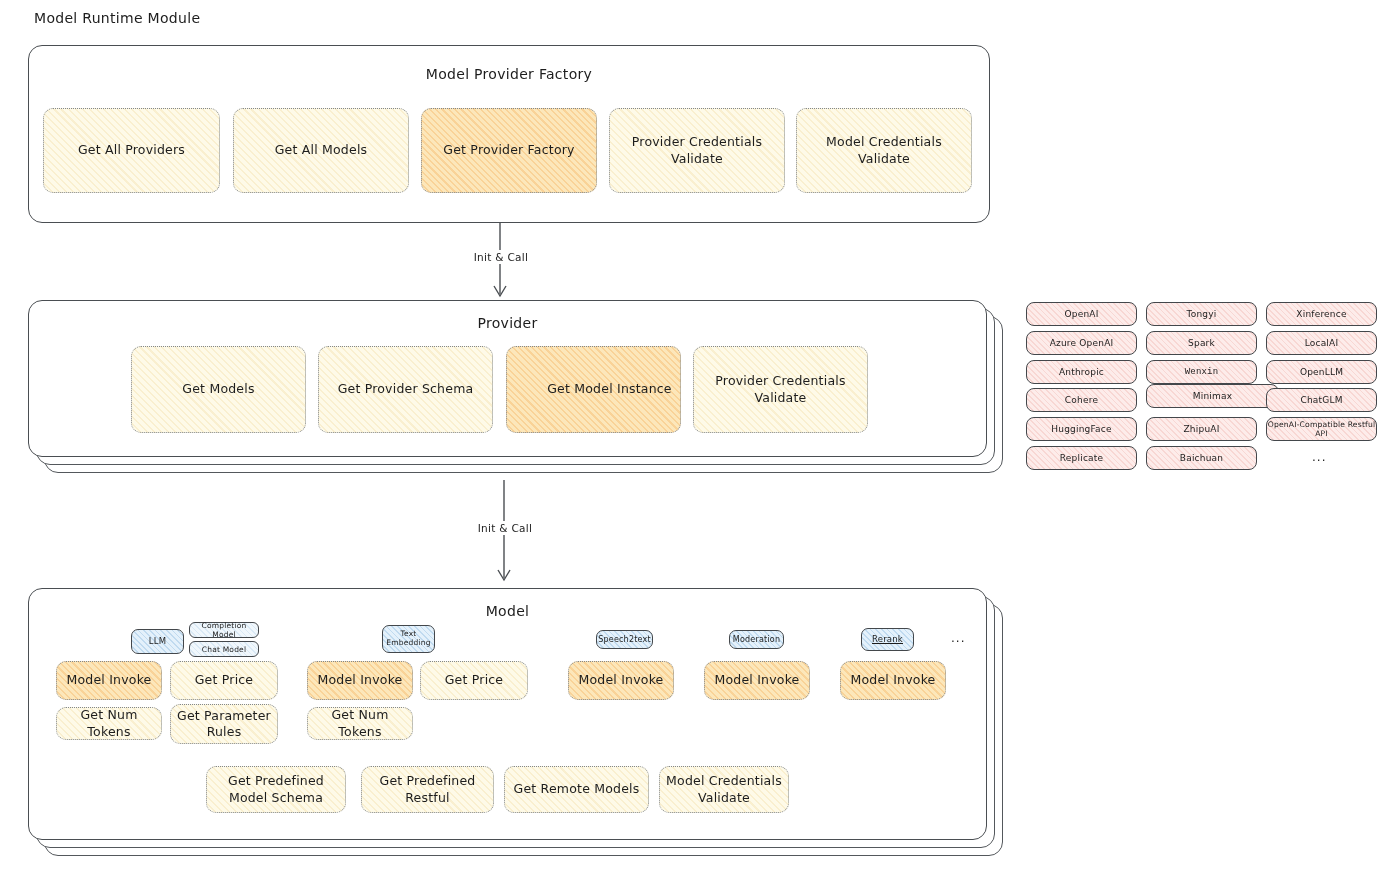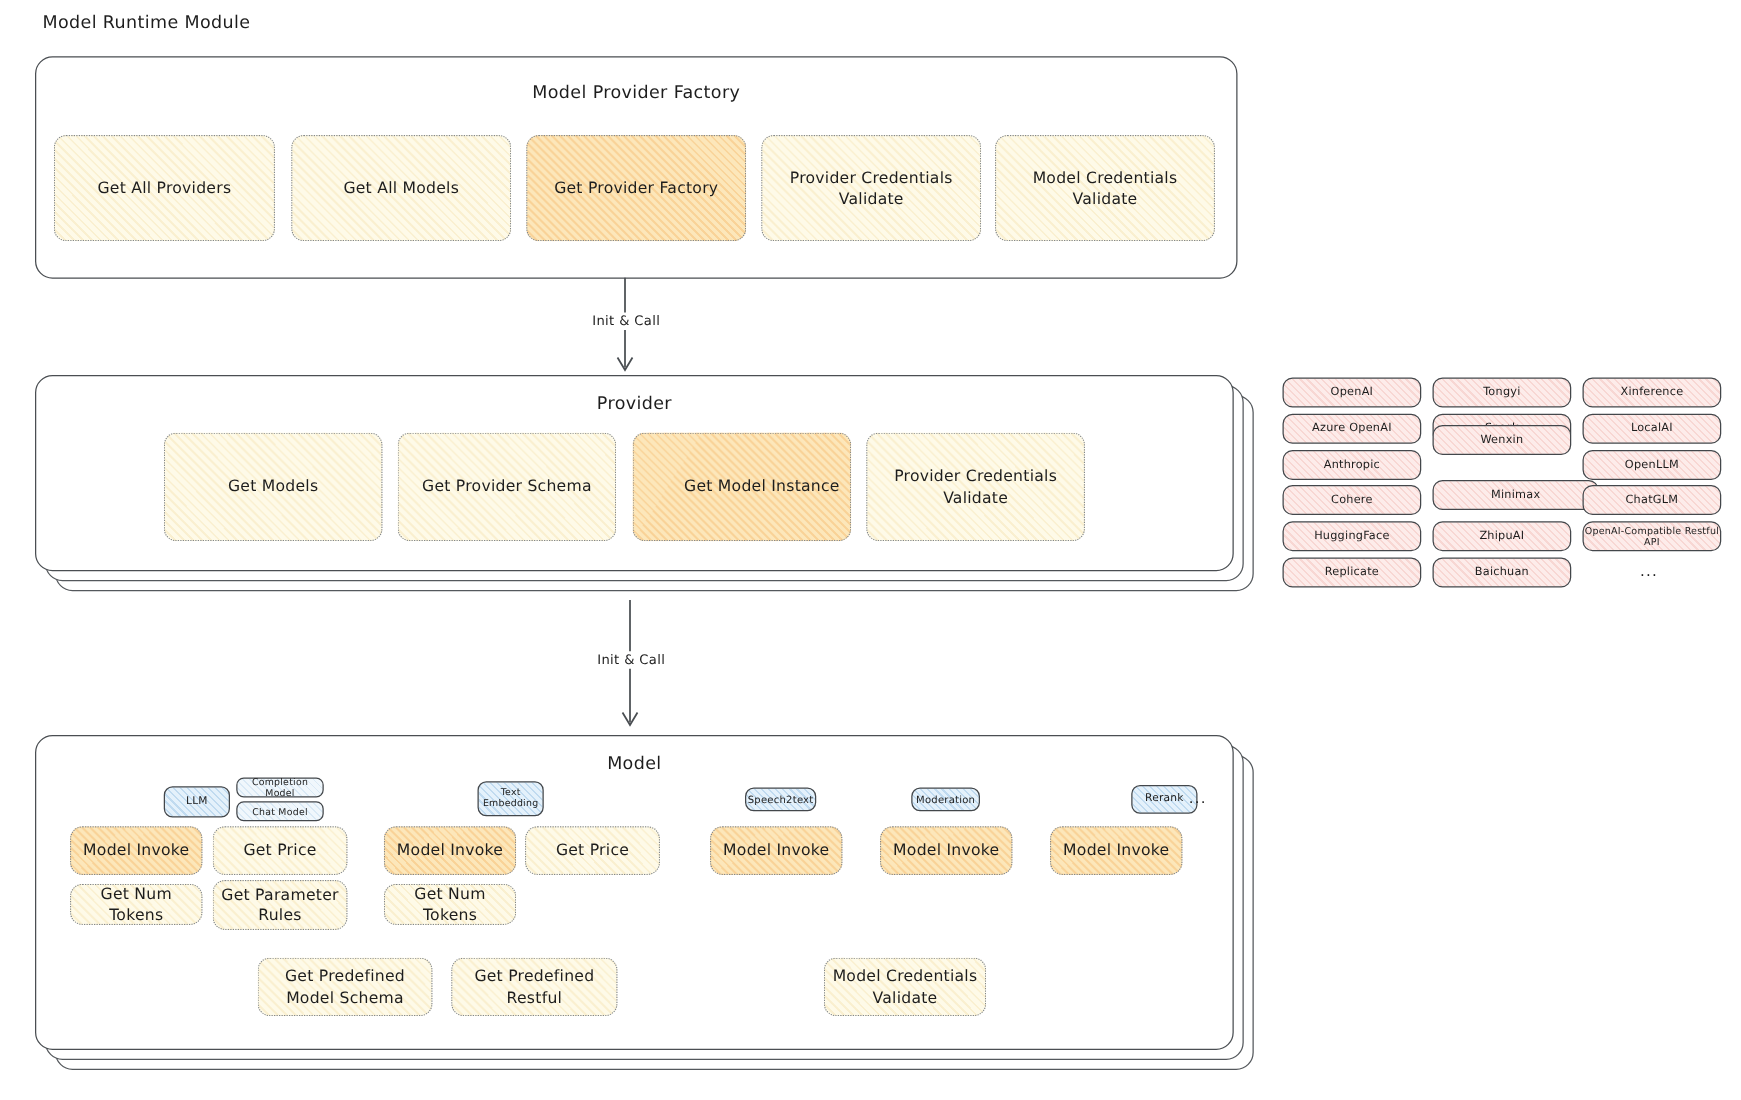--- a/index.html
+++ b/index.html
@@ -103,21 +103,21 @@
 
 <div class="pink-box" style="left:1026px; top:302px; width:111px; height:24px;">OpenAI</div>
 <div class="pink-box" style="left:1146px; top:302px; width:111px; height:24px;">Tongyi</div>
 <div class="pink-box" style="left:1266px; top:302px; width:111px; height:24px;">Xinference</div>
 
 <div class="pink-box" style="left:1026px; top:331px; width:111px; height:24px;">Azure OpenAI</div>
 <div class="pink-box" style="left:1146px; top:331px; width:111px; height:24px;">Spark</div>
 <div class="pink-box" style="left:1266px; top:331px; width:111px; height:24px;">LocalAI</div>
 
 <div class="pink-box" style="left:1026px; top:360px; width:111px; height:24px;">Anthropic</div>
-<div class="pink-box" style="left:1146px; top:340px; width:111px; height:24px;">Wenxin</div>
+<div class="pink-box" style="left:1146px; top:360px; width:111px; height:24px;font-family:Liberation Mono, monospace;">Wenxin</div>
 <div class="pink-box" style="left:1266px; top:360px; width:111px; height:24px;">OpenLLM</div>
 
 <div class="pink-box" style="left:1026px; top:388px; width:111px; height:24px;">Cohere</div>
 <div class="pink-box" style="left:1146px; top:384px; width:133px; height:24px;">Minimax</div>
 <div class="pink-box" style="left:1266px; top:388px; width:111px; height:24px;">ChatGLM</div>
 
 <div class="pink-box" style="left:1026px; top:417px; width:111px; height:24px;">HuggingFace</div>
 <div class="pink-box" style="left:1146px; top:417px; width:111px; height:24px;">ZhipuAI</div>
 <div class="pink-box small-text" style="left:1266px; top:417px; width:111px; height:24px;">OpenAI-Compatible Restful API</div>
 
@@ -135,31 +135,32 @@
 <div class="back-layer" style="left:36px; top:596px; width:957px; height:250px;"></div>
 <div class="section" style="left:28px; top:588px; width:957px; height:250px;">
   <div class="section-title" style="top:14px;">Model</div>
 
   <div class="blue-tag" style="left:102px; top:40px; width:53px; height:25px;">LLM</div>
   <div class="mini-tag" style="left:160px; top:33px; width:70px; height:16px;">Completion Model</div>
   <div class="mini-tag" style="left:160px; top:52px; width:70px; height:16px;">Chat Model</div>
   <div class="blue-tag" style="left:353px; top:36px; width:53px; height:28px; font-size:7.5px;">Text Embedding</div>
   <div class="blue-tag" style="left:567px; top:41px; width:57px; height:19px; font-size:8px;">Speech2text</div>
   <div class="blue-tag" style="left:700px; top:41px; width:55px; height:19px; font-size:8px;">Moderation</div>
-  <div class="blue-tag" style="left:876px; top:39px; width:53px; height:23px;">Rerank</div>
+  <div class="blue-tag" style="left:832px; top:39px; width:53px; height:23px;text-decoration:underline;">Rerank</div>
   <div class="ellipsis" style="left:922px; top:42px;">...</div>
 
   <div class="op orange" style="left:27px;  top:72px; width:106px; height:39px;">Model Invoke</div>
   <div class="op yellow" style="left:141px; top:72px; width:108px; height:39px;">Get Price</div>
   <div class="op orange" style="left:278px; top:72px; width:106px; height:39px;">Model Invoke</div>
   <div class="op yellow" style="left:391px; top:72px; width:108px; height:39px;">Get Price</div>
   <div class="op orange" style="left:539px; top:72px; width:106px; height:39px;">Model Invoke</div>
   <div class="op orange" style="left:675px; top:72px; width:106px; height:39px;">Model Invoke</div>
   <div class="op orange" style="left:811px; top:72px; width:106px; height:39px;">Model Invoke</div>
 
   <div class="op yellow" style="left:27px;  top:118px; width:106px; height:33px;">Get Num Tokens</div>
   <div class="op yellow" style="left:141px; top:115px; width:108px; height:40px;">Get Parameter Rules</div>
   <div class="op yellow" style="left:278px; top:118px; width:106px; height:33px;">Get Num Tokens</div>
 
   <div class="op yellow" style="left:177px; top:177px; width:140px; height:47px;">Get Predefined Model Schema</div>
   <div class="op yellow" style="left:332px; top:177px; width:133px; height:47px;">Get Predefined Restful</div>
+  <div class="op yellow" style="left:475px; top:177px; width:145px; height:47px;">Get Remote Models</div>
   <div class="op yellow" style="left:630px; top:177px; width:130px; height:47px;">Model Credentials Validate</div>
 </div>
 
 </body></html>

